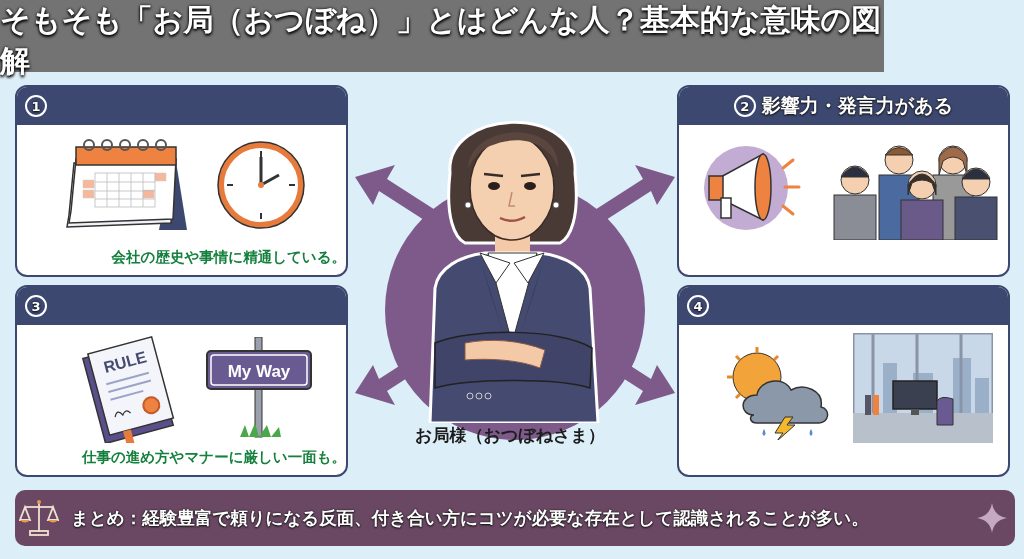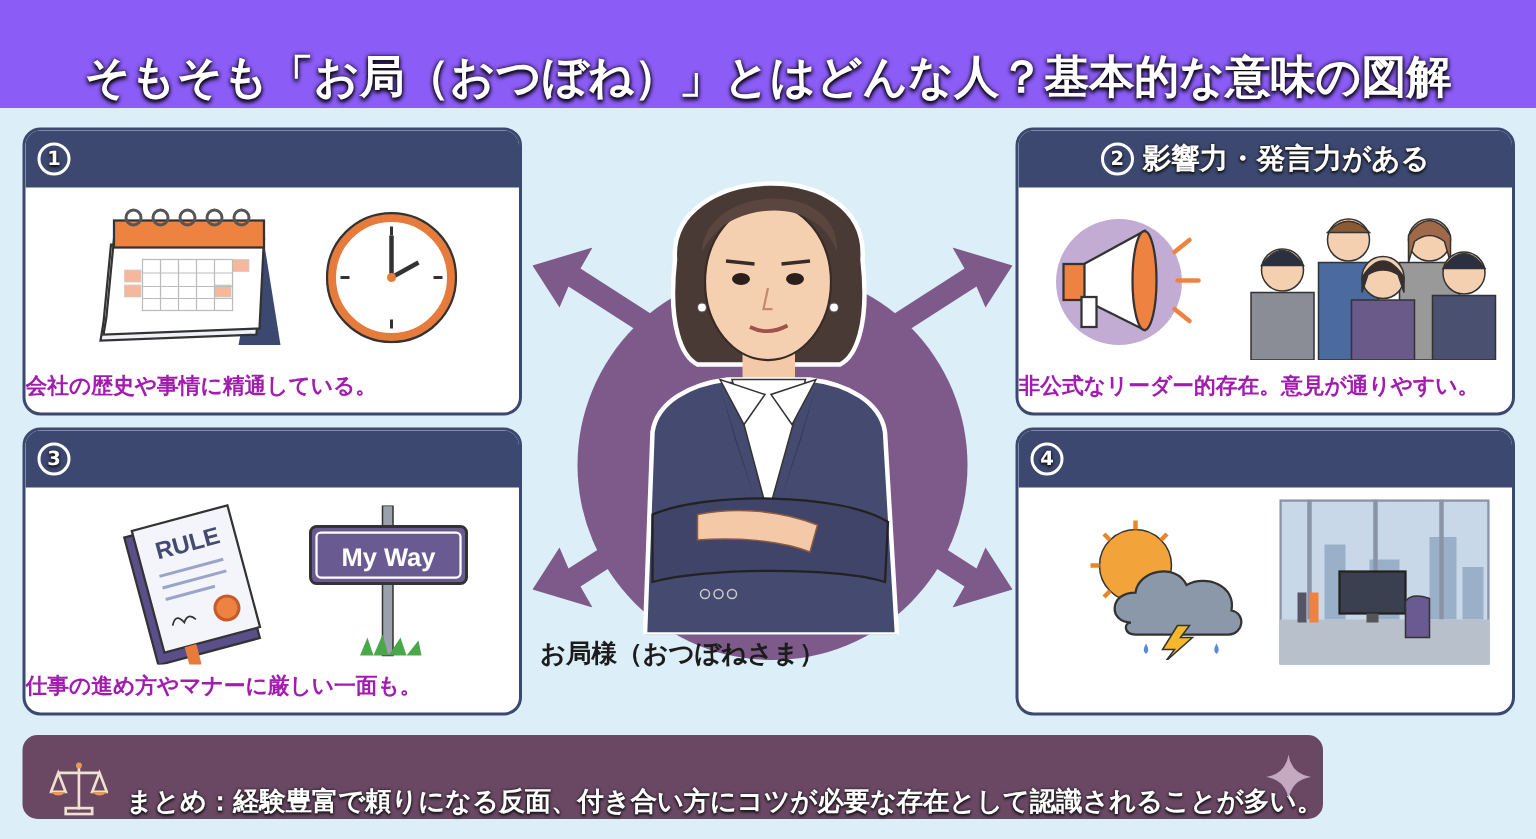--- a/index.html
+++ b/index.html
@@ -3,23 +3,23 @@
 <meta charset="utf-8">
 <style>
   * { box-sizing: border-box; margin: 0; padding: 0; }
   html, body { width: 1024px; height: 559px; overflow: hidden; }
   body {
     background: #dceef7;
     font-family: "DejaVu Sans", "Liberation Sans", sans-serif;
     position: relative;
   }
   .title-bar {
-    position: absolute; left: 0; top: 0; width: 1024px; height: 72px;
-    background: #8b5cf6;
-    display: flex; align-items: flex-end; justify-content: center;
+    position: absolute; left: 0; top: 0; width: 884px; height: 72px;
+    background: #737373;
+    display: flex; align-items: flex-start; justify-content: center;
   }
   .title-bar h1 {
     color: #ffffff; font-size: 30px; font-weight: bold; letter-spacing: 0px;
     text-shadow: 0 0 3px #000, 0 2px 3px #000;
   }
   .card {
     position: absolute; width: 333px; height: 192px;
     background: #ffffff;
     border: 2px solid #3d4870;
     border-radius: 12px;
@@ -32,46 +32,46 @@
     text-shadow: 0 0 2px #111, 0 1px 2px #111;
   }
   .card-header .num {
     display: inline-flex; align-items: center; justify-content: center;
     width: 22px; height: 22px; border: 2px solid #fff; border-radius: 50%;
     font-size: 13px; margin-right: 6px;
   }
   .card-body { position: relative; height: 150px; }
   .card-caption {
     position: absolute; left: 0; right: 0; bottom: 8px;
-    text-align: left; font-size: 14.5px; font-weight: bold; color: #a21caf;
+    text-align: right; font-size: 14.5px; font-weight: bold; color: #15803d;
   }
   .illus { position: absolute; }
 
   #card1 { left: 15px; top: 85px; }
   #card2 { left: 677px; top: 85px; }
   #card3 { left: 15px; top: 285px; }
   #card4 { left: 677px; top: 285px; }
   #card2 .card-header { justify-content: center; padding-left: 0; }
 
   .center-circle {
     position: absolute; left: 385px; top: 180px; width: 260px; height: 260px;
     border-radius: 50%; background: #7d5a8a;
   }
   .arrow { position: absolute; }
   .center-label {
-    position: absolute; left: 360px; top: 424px; width: 300px; text-align: left;
+    position: absolute; left: 360px; top: 424px; width: 300px; text-align: center;
     color: #1c1c1c; font-weight: bold;
   }
   .center-label .main { font-size: 17px; display: block; }
   .center-label .sub { font-size: 15px; display: block; margin-top: 2px; }
 
   .summary {
-    position: absolute; left: 15px; top: 490px; width: 867px; height: 56px;
+    position: absolute; left: 15px; top: 490px; width: 1000px; height: 56px;
     background: #6a4864; border-radius: 10px;
-    display: flex; align-items: flex-end; padding-left: 18px;
+    display: flex; align-items: center; padding-left: 4px;
   }
   .summary-text {
     color: #ffffff; font-weight: bold; font-size: 17.5px; margin-left: 12px;
     text-shadow: 0 0 2px #111, 0 1px 2px #111; white-space: nowrap;
   }
   .sparkle { position: absolute; right: 8px; top: 13px; }
 </style>
 </head>
 <body>
 
@@ -216,21 +216,20 @@
         <circle cx="26" cy="45" r="14" fill="#f5d0b0"></circle>
           <path d="M12,42 Q26,22 40,42 Z" fill="#2a3040"></path>
         <rect x="72" y="65" width="42" height="40" fill="#6a5a8a"></rect>
         <circle cx="93" cy="50" r="14" fill="#f5d0b0"></circle>
           <path d="M79,50 Q93,28 107,50 L107,60 L103,48 Q93,42 83,48 L79,60 Z" fill="#3a2e2a"></path>
         <rect x="126" y="62" width="42" height="43" fill="#4a5070"></rect>
         <circle cx="147" cy="47" r="14" fill="#f5d0b0"></circle>
           <path d="M133,44 Q147,24 161,44 Z" fill="#2a3040"></path>
       </g>
     </svg>
-    <div class="card-caption">非公式なリーダー的存在。意見が通りやすい。</div>
   </div>
 </div>
 
 <div class="card" id="card3">
   <div class="card-header">
     <span class="num">3</span>
   </div>
   <div class="card-body">
     <svg class="illus" style="left:55px;top:8px" width="110" height="110" viewBox="0 0 110 110">
       <g transform="rotate(-15 55 55)">

